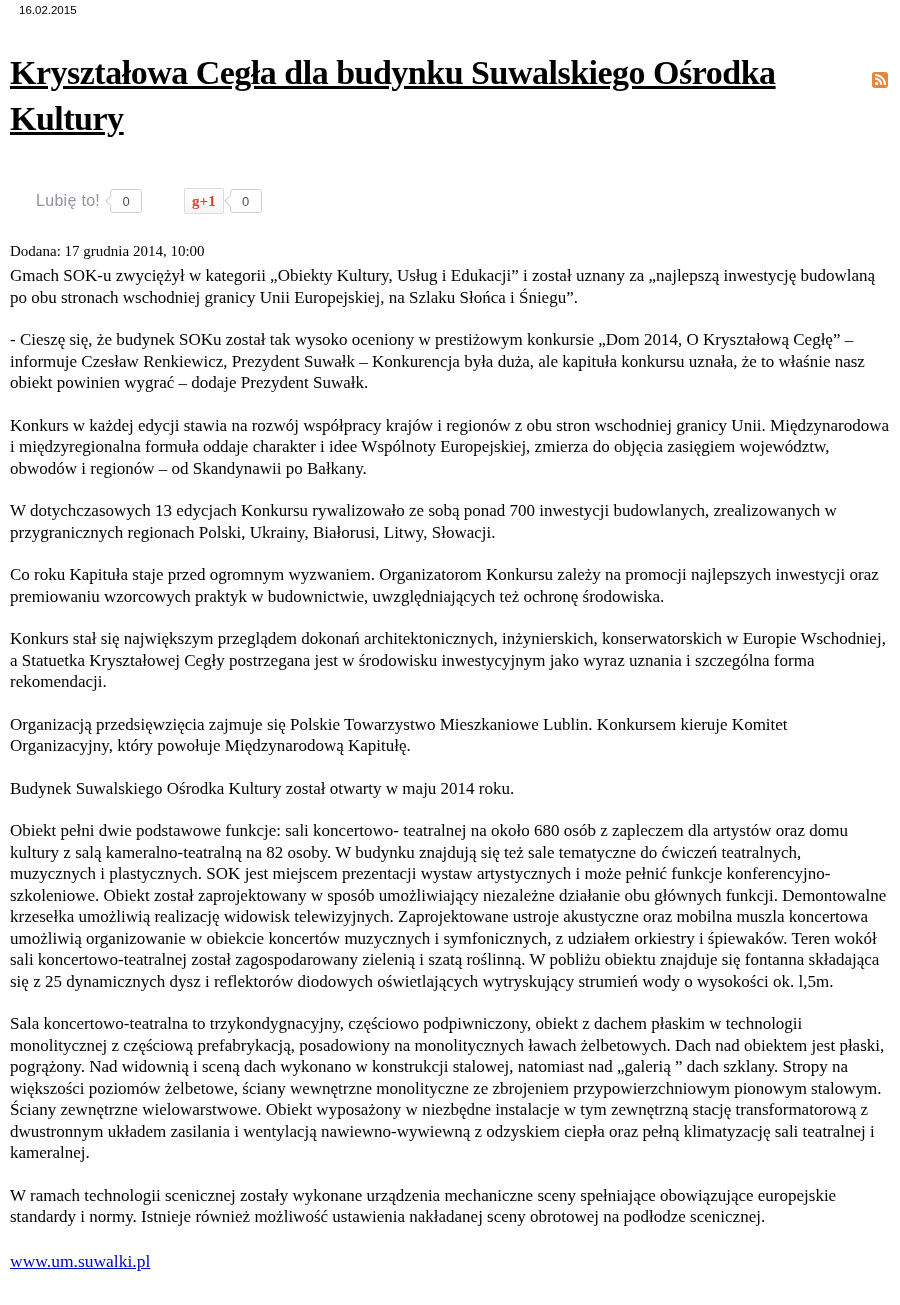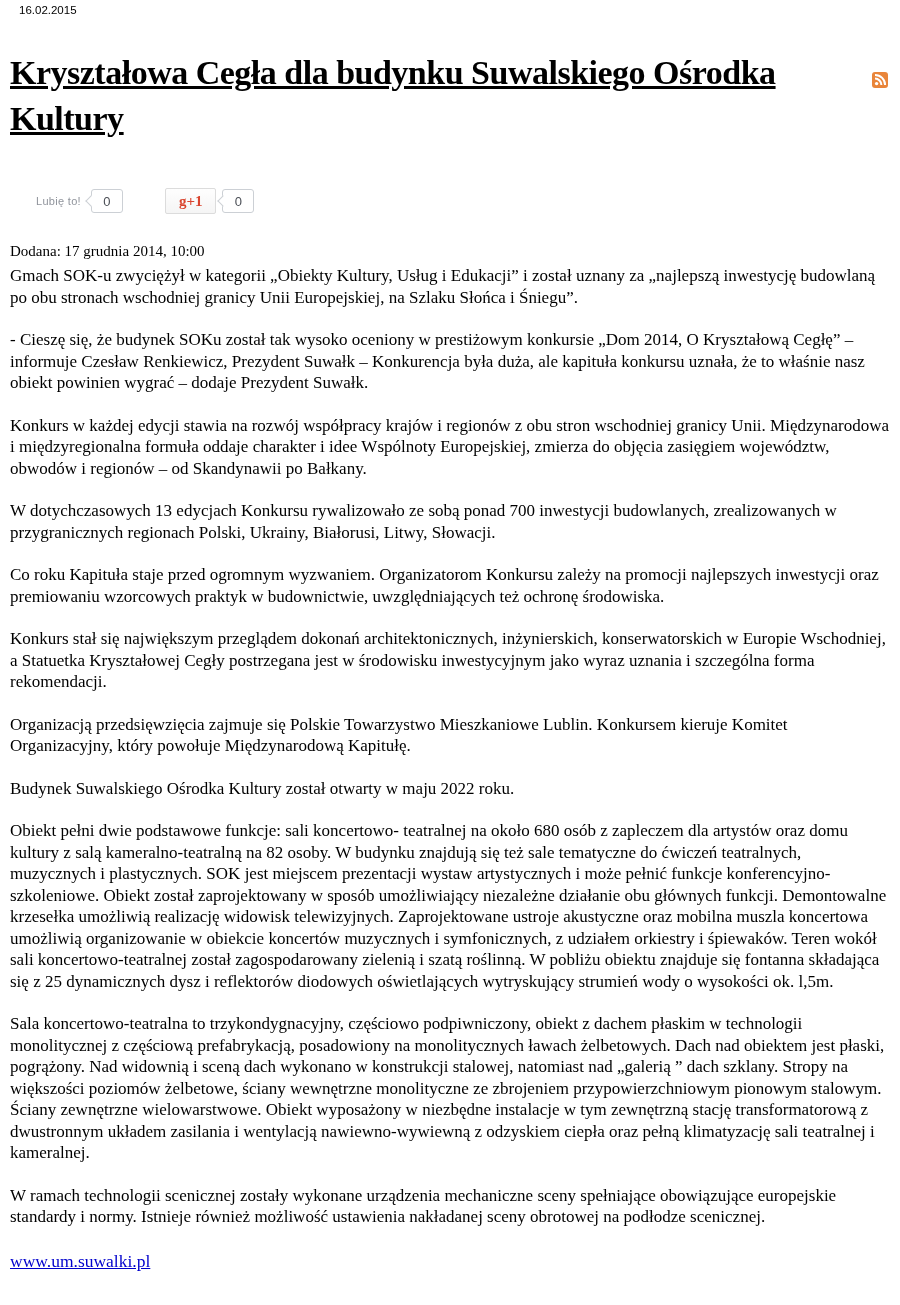--- a/index.html
+++ b/index.html
@@ -11,25 +11,25 @@
   .print-doc-title{display:block;text-align:center;white-space:nowrap;}
 
   
   .article{position:relative;padding:0 10px;}
   .rss-link{position:absolute;top:22px;right:12px;width:16px;height:16px;display:block;}
   h1.article-title{font-size:34px;line-height:46px;font-weight:bold;margin:24px 0 0 0;max-width:820px;letter-spacing:-0.5px;text-decoration:underline;}
 
   
   .social-row{display:flex;align-items:center;margin:46px 0 0 26px;height:26px;font-family:"Liberation Sans",sans-serif;}
   .fb-like{display:flex;align-items:center;}
-  .fb-like-label{color:#90949c;font-size:11px;letter-spacing:0.3px;margin-right:10px;}
+  .fb-like-label{color:#90949c;font-size:16px;letter-spacing:0.3px;margin-right:10px;}
   .count-bubble{position:relative;display:inline-flex;align-items:center;justify-content:center;min-width:18px;height:22px;padding:0 6px;border:1px solid #ccd0d5;border-radius:3px;background:#fff;color:#4b4f56;font-size:13px;}
   .count-bubble::before{content:"";position:absolute;left:-4.5px;top:50%;width:7px;height:7px;background:#fff;border-left:1px solid #ccd0d5;border-bottom:1px solid #ccd0d5;transform:translateY(-50%) rotate(45deg);}
   .gplus{display:flex;align-items:center;margin-left:42px;}
-  .gplus-button{display:inline-flex;align-items:center;justify-content:center;height:24px;padding:0 13px;border:1px solid #dcdcdc;border-radius:2px;background:linear-gradient(#fefefe,#f5f5f5);color:#d9442e;font-size:15px;font-weight:bold;font-family:"Liberation Serif",serif;margin-right:6px;}
+  .gplus-button{display:inline-flex;align-items:center;justify-content:center;height:24px;padding:0 7px;border:1px solid #dcdcdc;border-radius:2px;background:linear-gradient(#fefefe,#f5f5f5);color:#d9442e;font-size:15px;font-weight:bold;font-family:"Liberation Serif",serif;margin-right:6px;}
 
   
   .meta{margin-top:24px;font-size:15px;line-height:26px;}
   .article-body{margin-top:1px;font-size:17px;line-height:21.5px;}
   .article-body p{margin:0 0 21px 0;}
   .site-link{display:inline-block;margin:2px 0 0 0;font-size:17.5px;color:#0000cc;text-decoration:underline;}
 </style>
 </head>
 <body>
 
@@ -68,21 +68,21 @@
   </div>
 
   <div class="article-body">
       <p>Gmach SOK-u zwyciężył w kategorii „Obiekty Kultury, Usług i Edukacji” i został uznany za „najlepszą inwestycję budowlaną po obu stronach wschodniej granicy Unii Europejskiej, na Szlaku Słońca i Śniegu”.</p>
       <p>- Cieszę się, że budynek SOKu został tak wysoko oceniony w prestiżowym konkursie „Dom 2014, O Kryształową Cegłę” – informuje Czesław Renkiewicz, Prezydent Suwałk – Konkurencja była duża, ale kapituła konkursu uznała, że to właśnie nasz obiekt powinien wygrać – dodaje Prezydent Suwałk.</p>
       <p>Konkurs w każdej edycji stawia na rozwój współpracy krajów i regionów z obu stron wschodniej granicy Unii. Międzynarodowa i międzyregionalna formuła oddaje charakter i idee Wspólnoty Europejskiej, zmierza do objęcia zasięgiem województw, obwodów i regionów – od Skandynawii po Bałkany.</p>
       <p>W dotychczasowych 13 edycjach Konkursu rywalizowało ze sobą ponad 700 inwestycji budowlanych, zrealizowanych w przygranicznych regionach Polski, Ukrainy, Białorusi, Litwy, Słowacji.</p>
       <p>Co roku Kapituła staje przed ogromnym wyzwaniem. Organizatorom Konkursu zależy na promocji najlepszych inwestycji oraz premiowaniu wzorcowych praktyk w budownictwie, uwzględniających też ochronę środowiska.</p>
       <p>Konkurs stał się największym przeglądem dokonań architektonicznych, inżynierskich, konserwatorskich w Europie Wschodniej, a Statuetka Kryształowej Cegły postrzegana jest w środowisku inwestycyjnym jako wyraz uznania i szczególna forma rekomendacji.</p>
       <p>Organizacją przedsięwzięcia zajmuje się Polskie Towarzystwo Mieszkaniowe Lublin. Konkursem kieruje Komitet Organizacyjny, który powołuje Międzynarodową Kapitułę.</p>
-      <p>Budynek Suwalskiego Ośrodka Kultury został otwarty w maju 2022 roku.</p>
+      <p>Budynek Suwalskiego Ośrodka Kultury został otwarty w maju 2014 roku.</p>
       <p>Obiekt pełni dwie podstawowe funkcje: sali koncertowo- teatralnej na około 680 osób z zapleczem dla artystów oraz domu kultury z salą kameralno-teatralną na 82 osoby. W budynku znajdują się też sale tematyczne do ćwiczeń teatralnych, muzycznych i plastycznych. SOK jest miejscem prezentacji wystaw artystycznych i może pełnić funkcje konferencyjno-szkoleniowe. Obiekt został zaprojektowany w sposób umożliwiający niezależne działanie obu głównych funkcji. Demontowalne krzesełka umożliwią realizację widowisk telewizyjnych. Zaprojektowane ustroje akustyczne oraz mobilna muszla koncertowa umożliwią organizowanie w obiekcie koncertów muzycznych i symfonicznych, z udziałem orkiestry i śpiewaków. Teren wokół sali koncertowo-teatralnej został zagospodarowany zielenią i szatą roślinną. W pobliżu obiektu znajduje się fontanna składająca się z 25 dynamicznych dysz i reflektorów diodowych oświetlających wytryskujący strumień wody o wysokości ok. l,5m.</p>
       <p>Sala koncertowo-teatralna to trzykondygnacyjny, częściowo podpiwniczony, obiekt z dachem płaskim w technologii monolitycznej z częściową prefabrykacją, posadowiony na monolitycznych ławach żelbetowych. Dach nad obiektem jest płaski, pogrążony. Nad widownią i sceną dach wykonano w konstrukcji stalowej, natomiast nad „galerią ” dach szklany. Stropy na większości poziomów żelbetowe, ściany wewnętrzne monolityczne ze zbrojeniem przypowierzchniowym pionowym stalowym. Ściany zewnętrzne wielowarstwowe. Obiekt wyposażony w niezbędne instalacje w tym zewnętrzną stację transformatorową z dwustronnym układem zasilania i wentylacją nawiewno-wywiewną z odzyskiem ciepła oraz pełną klimatyzację sali teatralnej i kameralnej.</p>
       <p>W ramach technologii scenicznej zostały wykonane urządzenia mechaniczne sceny spełniające obowiązujące europejskie standardy i normy. Istnieje również możliwość ustawienia nakładanej sceny obrotowej na podłodze scenicznej.</p>
     </div>
 
   <a class="site-link">www.um.suwalki.pl</a>
 
 </div>
 
 </body></html>

